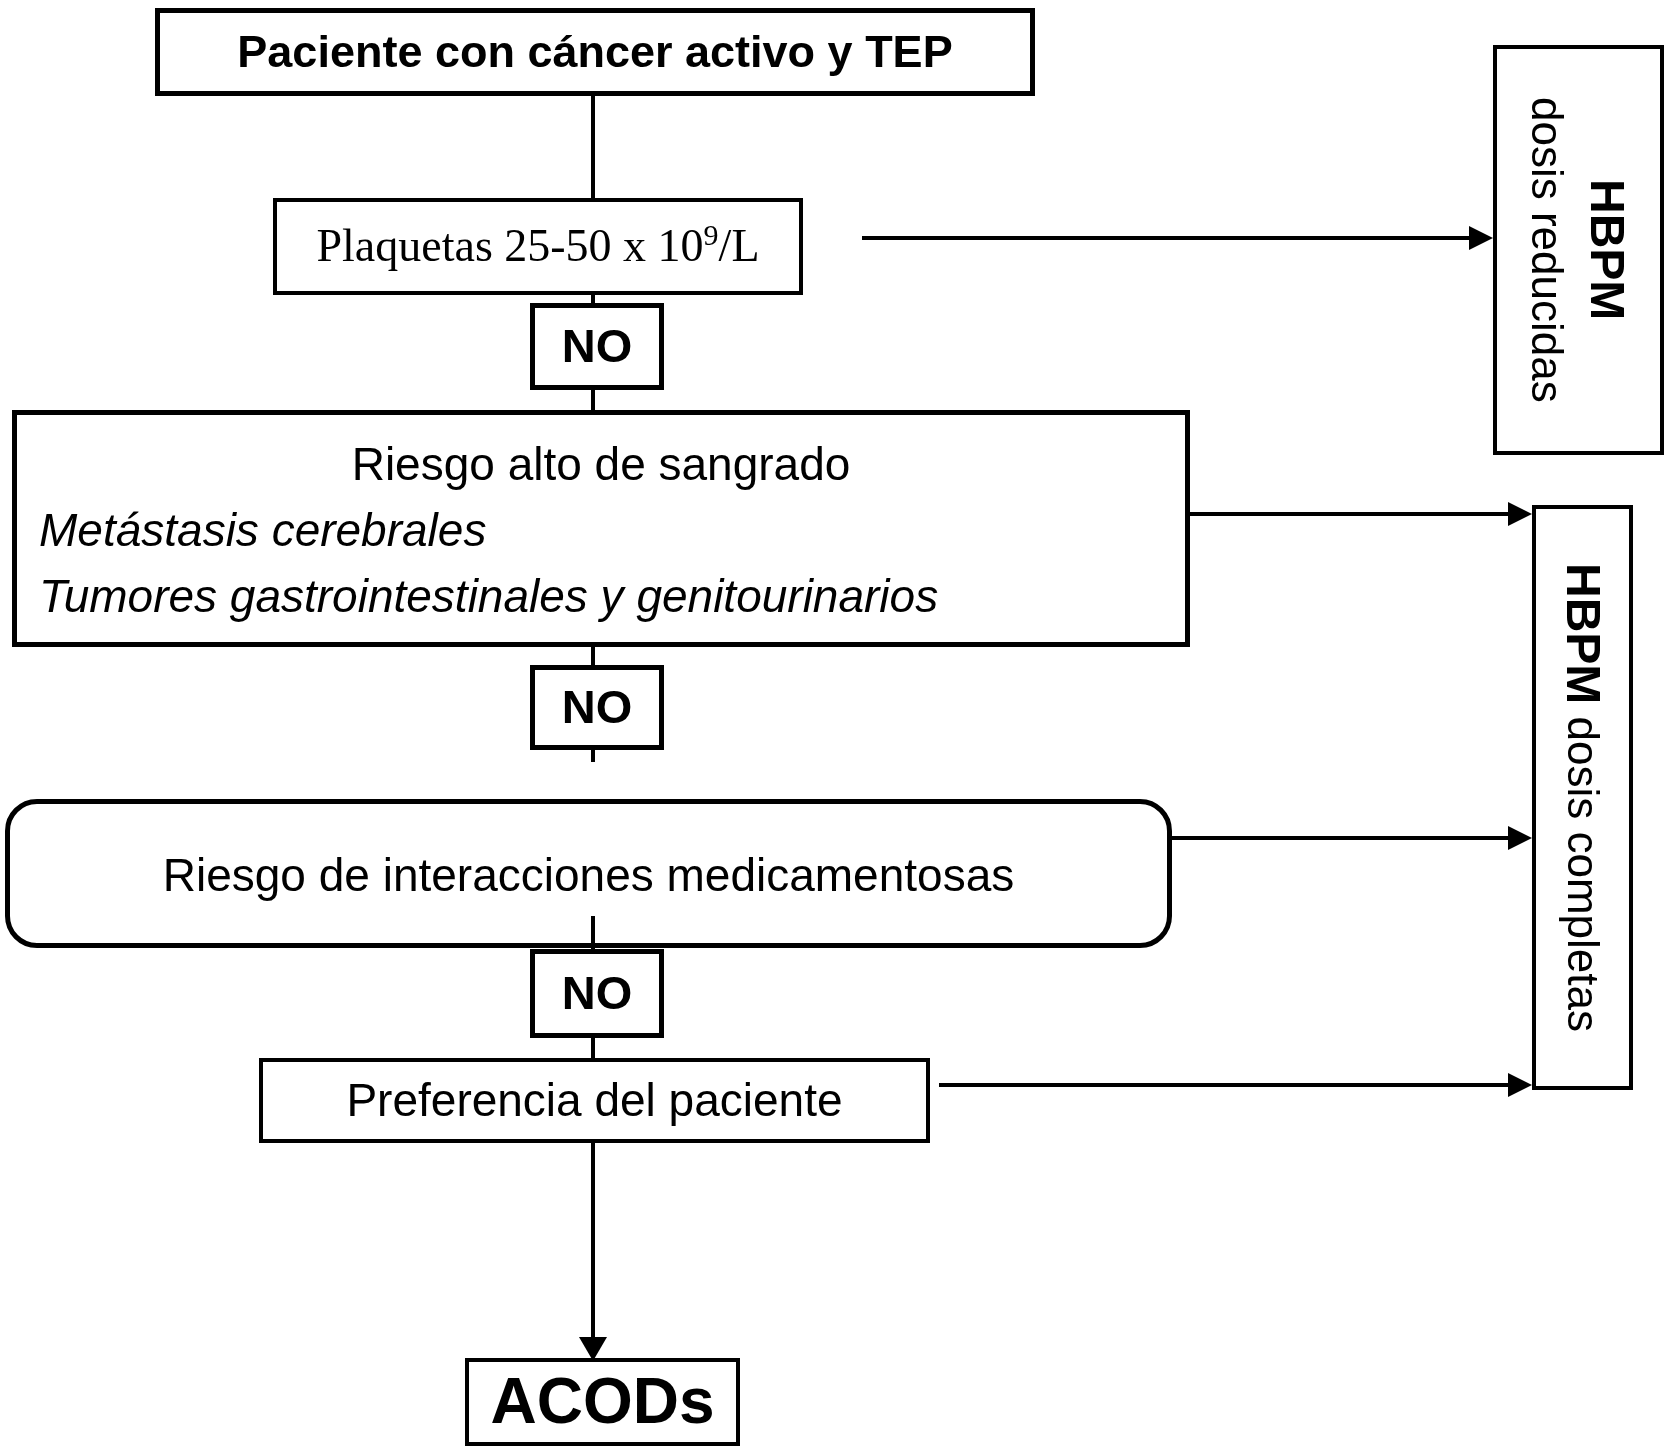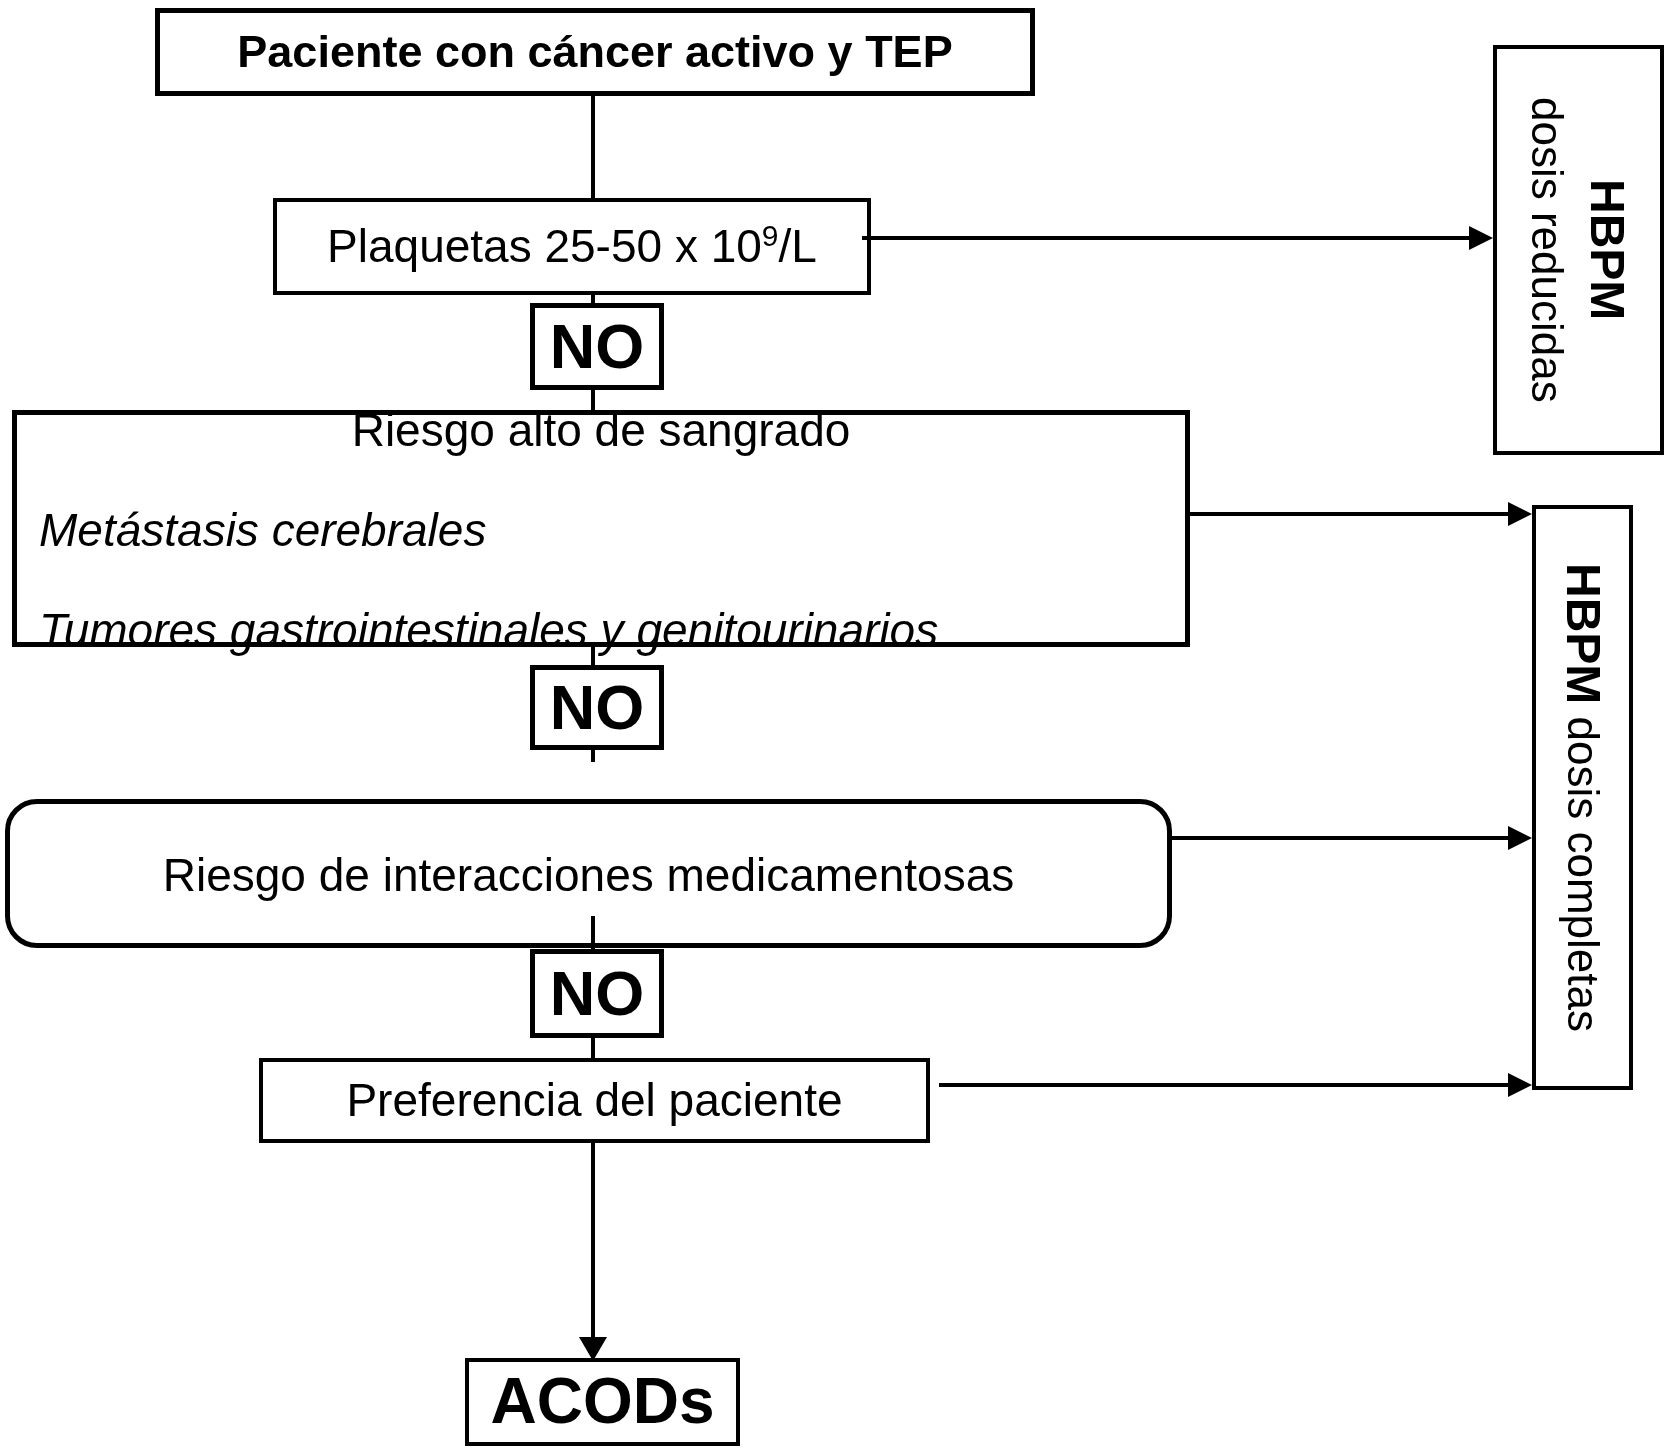--- a/index.html
+++ b/index.html
@@ -21,31 +21,30 @@
     align-items:center;
     justify-content:center;
     text-align:center;
     line-height:1.15;
   }
   .b5{border-width:5px;}
   .bold{font-weight:700;}
   .it{font-style:italic;}
   .f45{font-size:45px;}
   .f46{font-size:46px;}
-  .f47{font-size:63px;}
+  .f47{font-size:47px;}
   .f50{font-size:64px;}
   .sup{font-size:30px;position:relative;top:-16px;}
   
   .big{
     flex-direction:column;
     align-items:stretch;
     justify-content:center;
     text-align:left;
     padding:2px 22px 0 22px;
-    gap:34px;
   }
   .big .ln{line-height:66px;white-space:nowrap;}
   .big .ctr{text-align:center;}
   
   .vbox{
     writing-mode:vertical-rl;
     flex-direction:column;
     justify-content:center;
     align-items:center;
   }
@@ -67,21 +66,21 @@
 <body>
 
 <div class="canvas">
 
   <div class="box b5 bold f45" style="left:155px;top:8px;width:880px;height:88px;">
     <span>Paciente con cáncer activo y TEP</span>
   </div>
 
   <div class="line" style="left:591px;top:94px;width:4px;height:104px;"></div>
 
-  <div class="box f46" style="left:273px;top:198px;width:598px;height:97px;">
+  <div class="box f46" style="left:273px;top:198px;width:530px;height:97px;font-family:Liberation Serif, serif;">
     <span><span>Plaquetas 25-50 x 10</span><span class="sup">9</span><span>/L</span></span>
   </div>
 
   <div class="line" style="left:862px;top:236px;width:608px;height:4px;"></div>
   <div class="ah-r" style="left:1469px;top:226px;"></div>
 
   <div class="box vbox" style="left:1493px;top:45px;width:171px;height:410px;">
     <div class="vln vh">HBPM</div>
     <div class="vln vd">dosis reducidas</div>
   </div>

